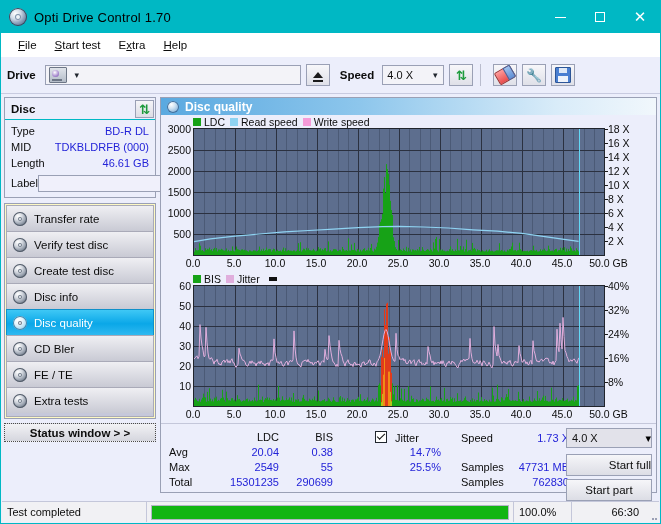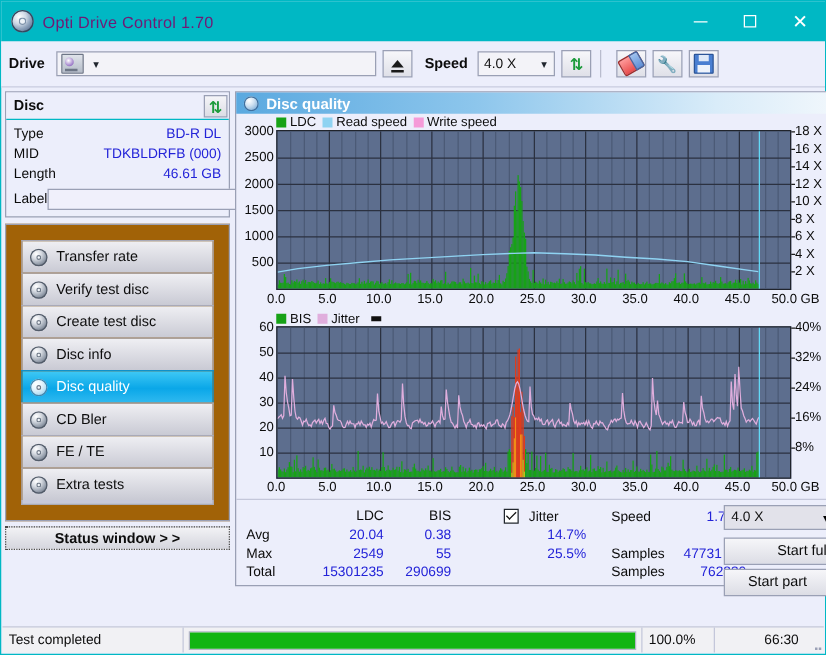--- a/index.html
+++ b/index.html
@@ -26,21 +26,21 @@
     width:18px;height:18px;margin-left:8px;margin-right:7px;
     border-radius:50%;
     background:radial-gradient(circle at 35% 32%, #ffffff 0%, #cfd9e6 32%, #8fa4bd 55%, #5d7392 78%, #43566f 100%);
     box-shadow:inset 0 0 0 1px #33495f;
     position:relative;
   }
   .title-icon:after{
     content:"";position:absolute;left:6px;top:6px;width:6px;height:6px;border-radius:50%;
     background:#eef3f8;box-shadow:inset 0 0 0 1px #7d92ab;
   }
-  .title-text{color:#701a75;font-size:13px;letter-spacing:.2px;}
+  .title-text{color:#000000;font-size:13px;letter-spacing:.2px;}
   .win-btns{position:absolute;right:0;top:0;height:32px;display:flex;}
   .win-btn{
     width:40px;height:32px;display:flex;align-items:center;justify-content:center;
     color:#fff;font-size:14px;line-height:1;
   }
   .win-btn .glyph-min{display:block;width:11px;height:1px;background:#fff;}
   .win-btn .glyph-max{display:block;width:10px;height:10px;border:1px solid #fff;box-sizing:border-box;}
   .win-btn .glyph-close{font-size:15px;font-family:"DejaVu Sans",sans-serif;}
 
   
@@ -91,21 +91,21 @@
   .ico-eraser:after{content:"";position:absolute;right:-1px;top:-1px;width:6px;height:12px;background:linear-gradient(#9fc2ef,#5f8fd6);border:1px solid #3f6aa8;border-radius:0 2px 2px 0;}
   .ico-wrench{font-size:13px;color:#b59a12;line-height:1;}
   .ico-save{width:14px;height:14px;background:#4a7fd1;border:1px solid #2c5597;position:relative;border-radius:1px;}
   .ico-save:before{content:"";position:absolute;left:3px;top:0;width:8px;height:5px;background:#dfe9f7;}
   .ico-save:after{content:"";position:absolute;left:2px;bottom:0;width:10px;height:6px;background:#eef3fb;}
 
   
   .bodywrap{display:flex;height:399px;padding:3px 3px 0 3px;box-sizing:border-box;}
 
   
-  .leftcol{width:180px;display:flex;flex-direction:column;}
+  .leftcol{width:152px;display:flex;flex-direction:column;}
   .panel{
     border:1px solid #9aa0b5;background:#eceefb;box-sizing:border-box;
   }
   .panel-head{
     height:21px;display:flex;align-items:center;justify-content:space-between;
     border-bottom:1px solid #00b8c4;padding-left:6px;background:#eceefb;
   }
   .panel-head .ph-title{font-weight:bold;font-size:11.5px;color:#0c0c0c;}
   .mini-btn{
     width:19px;height:18px;background:linear-gradient(#f5f5f8,#dcdde5);
@@ -126,21 +126,21 @@
     width:22px;height:20px;background:linear-gradient(#f5f5f8,#dcdde5);
     border:1px solid #9aa0b5;display:flex;align-items:center;justify-content:center;box-sizing:border-box;
   }
   .yellow-disc{
     width:14px;height:14px;border-radius:50%;
     background:radial-gradient(circle at 38% 32%,#fdfde4 0%,#eeea94 45%,#cfc860 75%,#a79f3f 100%);
     box-shadow:inset 0 0 0 1px #8e8736;position:relative;
   }
   .yellow-disc:after{content:"";position:absolute;left:5px;top:5px;width:4px;height:4px;border-radius:50%;background:#f7f7ea;box-shadow:inset 0 0 0 1px #9a9340;}
 
-  .navlist{margin-top:5px;border:1px solid #9aa0b5;background:#a16207;box-sizing:border-box;padding:12px;}
+  .navlist{margin-top:5px;border:1px solid #9aa0b5;background:#fef9c3;box-sizing:border-box;padding:1px;}
   .nav-item{
     height:26px;display:flex;align-items:center;
     background:linear-gradient(#efeff3,#c9cad4);
     border:1px solid #a9aab8;border-bottom:none;box-sizing:border-box;
     padding-left:6px;
   }
   .nav-item:last-of-type{border-bottom:1px solid #a9aab8;}
   .nav-item.sel{
     background:linear-gradient(#3fc8f5,#0aa7e8 55%,#2fb9f0);
     border-color:#1090c9;
@@ -248,20 +248,26 @@
         </div>
       <div class="win-btn">
           <i class="glyph-max"></i>
         </div>
       <div class="win-btn">
           <span class="glyph-close">✕</span>
         </div>
     </div>
   </div>
 
+  <div class="menubar">
+    <div class="menu-item"><u>F</u>ile</div>
+    <div class="menu-item"><u>S</u>tart test</div>
+    <div class="menu-item">E<u>x</u>tra</div>
+    <div class="menu-item"><u>H</u>elp</div>
+  </div>
 
   <div class="drivebar">
     <span class="lbl-bold">Drive</span>
     <div class="combo drive-combo">
       <span class="drv-ico"></span>
       <span class="caret">▾</span>
     </div>
     <div class="tbtn">
         <span class="eject-gl"></span>
       </div>

